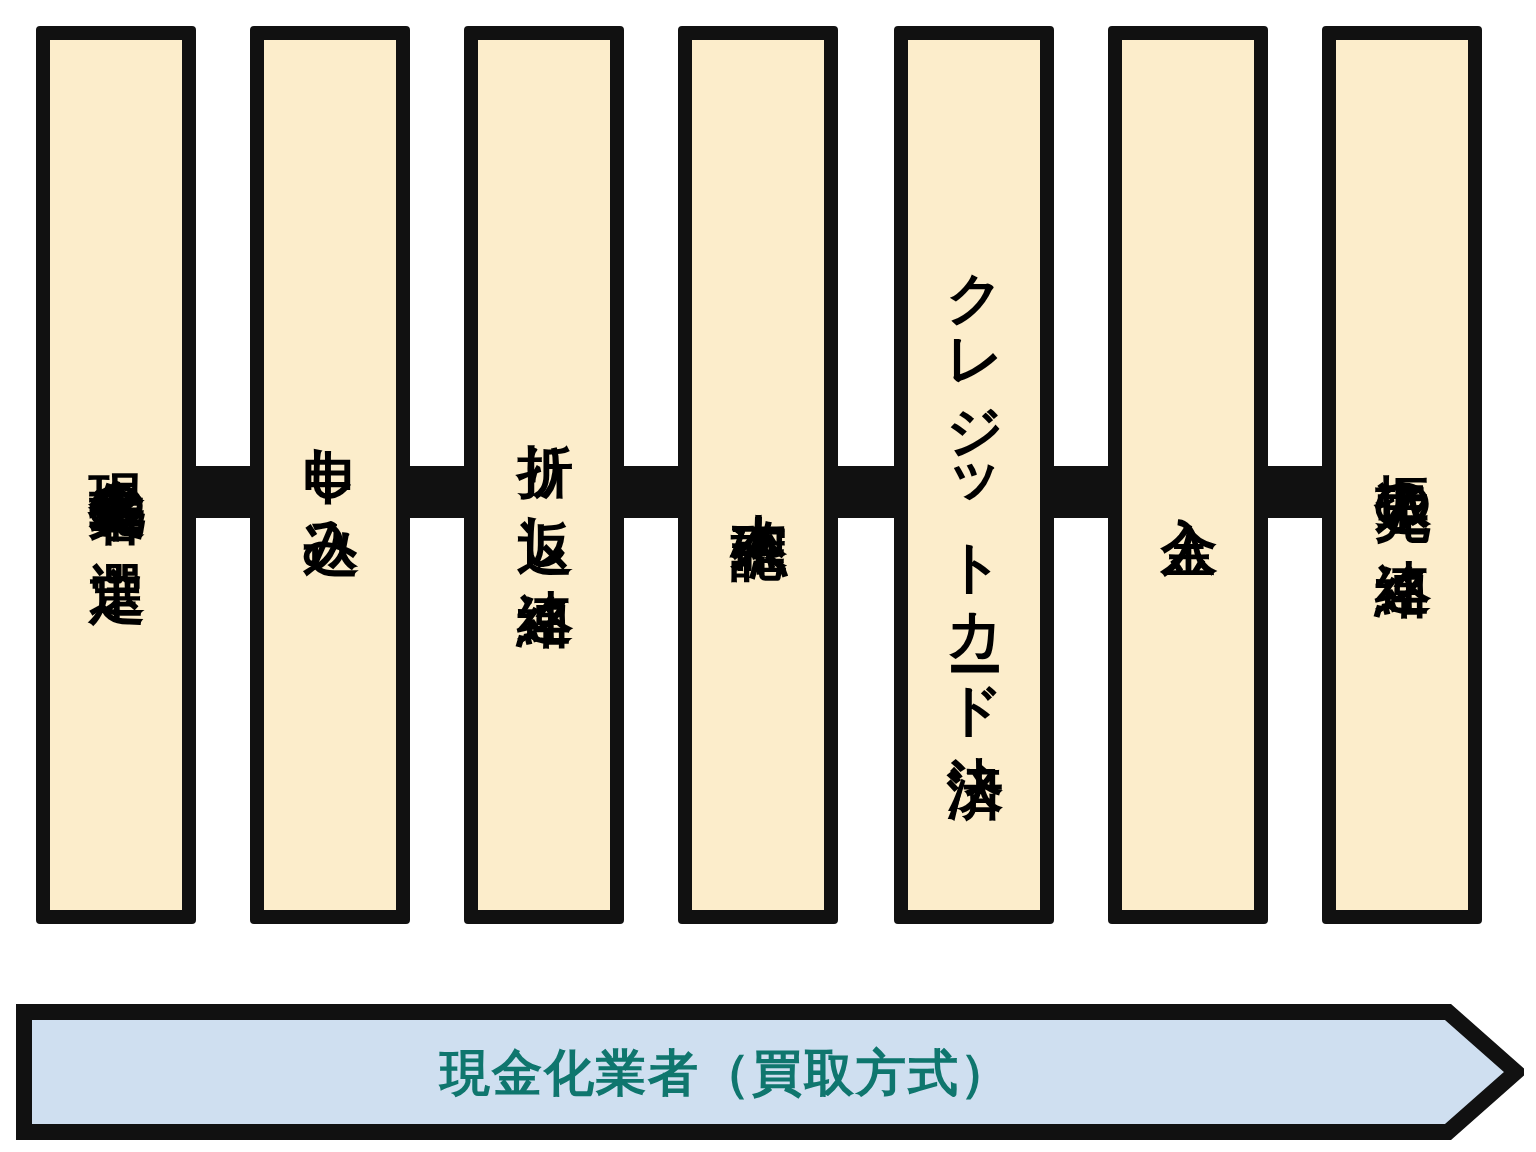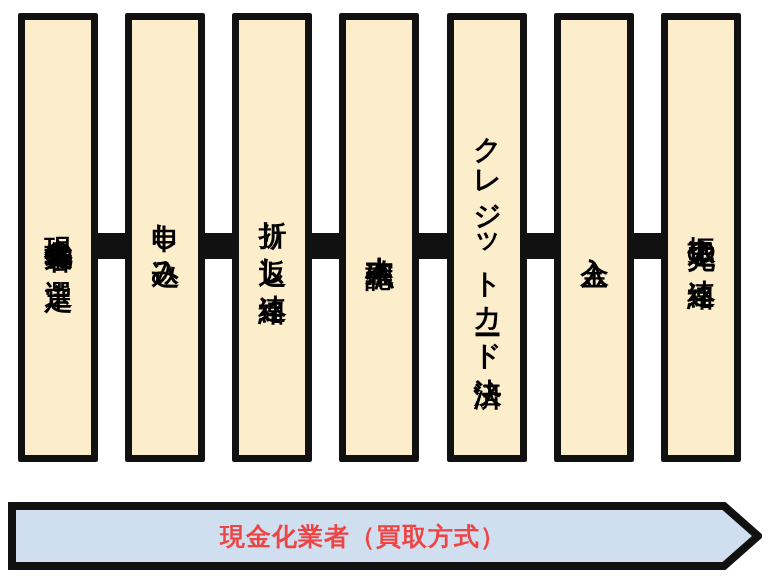--- a/index.html
+++ b/index.html
@@ -83,21 +83,21 @@
     position: absolute;
     left: 0;
     top: 0;
     width: 710px;
     height: 68px;
     display: flex;
     align-items: center;
     justify-content: center;
     font-size: 25px;
     font-weight: bold;
-    color: #ef4444;
+    color: #0f766e;
     letter-spacing: 1px;
     pointer-events: none;
   }
 </style>
 </head>
 <body>
 
 <div id="diagram">
 
   <div class="steps-row">

